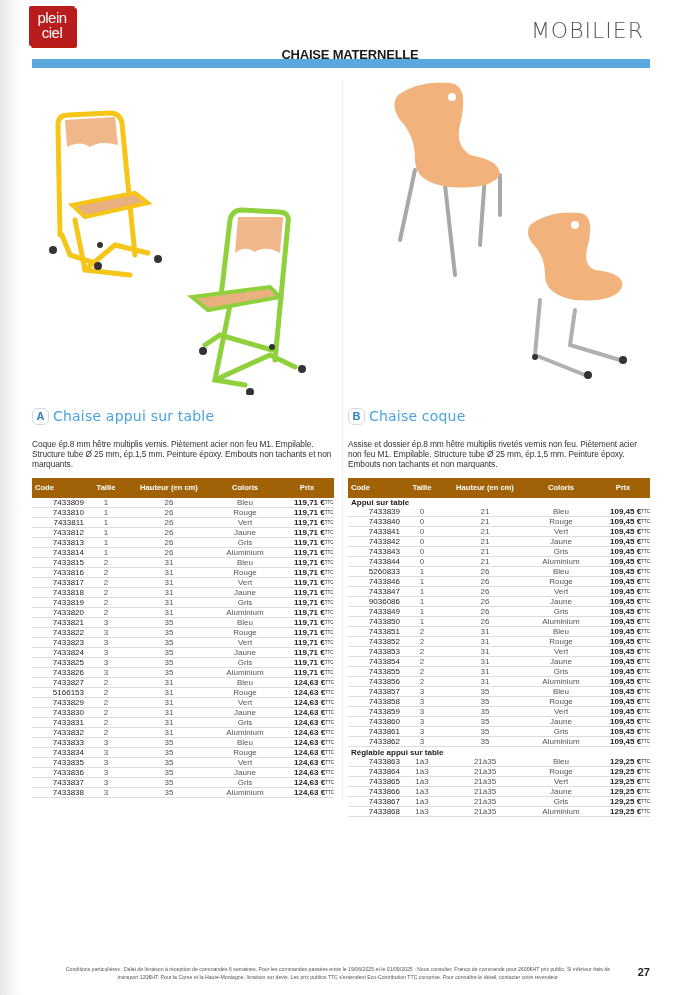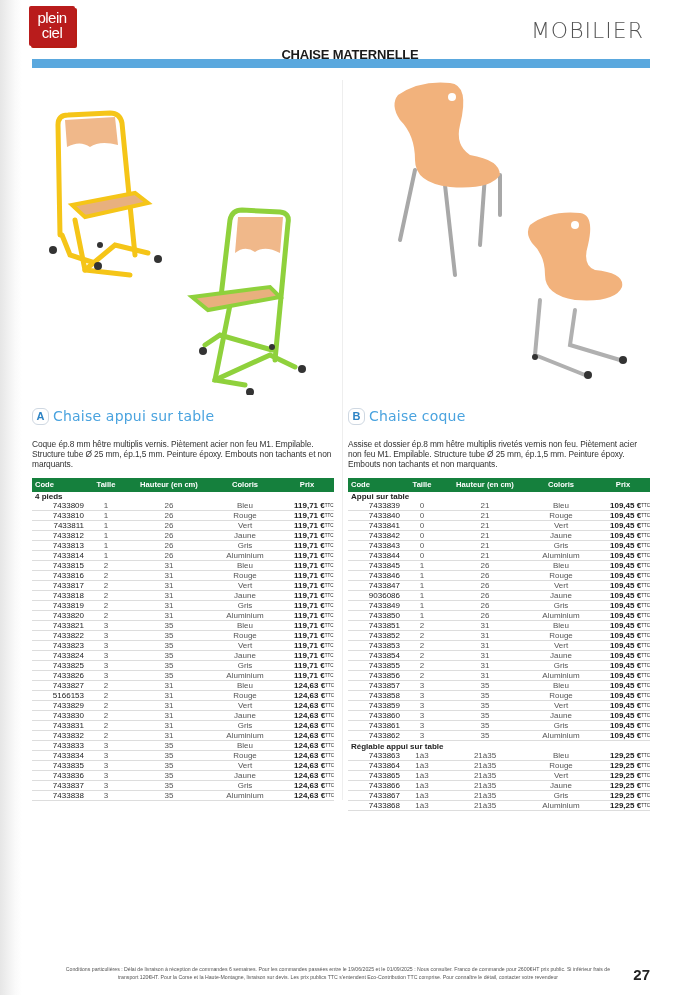--- a/index.html
+++ b/index.html
@@ -18,31 +18,31 @@
     font-size: 13px; font-weight: bold; color: #1a1a1a; letter-spacing: -0.2px; }
   .divider { position: absolute; left: 342px; top: 80px; width: 1px; height: 720px; background: #eee; }
   .img-area { position: absolute; }
   .section { position: absolute; width: 300px; }
   .sec-head { display: flex; align-items: center; gap: 4px; height: 20px; }
   .badge { width: 17px; height: 17px; border: 1px solid #cfd8e2; border-radius: 6px; display: flex;
     align-items: center; justify-content: center; font-size: 11px; font-weight: bold; color: #2d83c4; background:#fff; }
   .sec-title { font-size: 14px; color: #4aa3df; font-family: "DejaVu Sans", sans-serif; letter-spacing: 0.2px; }
   .sec-desc { font-size: 8.4px; line-height: 10.2px; color: #333; margin-top: 13px; font-family: "Liberation Sans", sans-serif; letter-spacing: -0.1px; }
   table { border-collapse: collapse; width: 100%; font-size: 8px; margin-top: 8px; }
-  thead th { background: #15803d; color: #fff; font-weight: bold; height: 14px; font-size: 7.6px; text-align: center; margin-top: 29px; }
+  thead th { background: #a16207; color: #fff; font-weight: bold; height: 20px; font-size: 7.6px; text-align: center; margin-top: 29px; }
   thead th:first-child { text-align: left; padding-left: 3px; }
   tbody td { height: 9.7px; line-height: 9px; border-bottom: 1px solid #ddd; color: #555; text-align: center; padding: 0; font-size: 8px; }
   tbody td.code { text-align: right; font-weight: normal; color: #222; padding-left: 3px; }
   tbody td.price { font-weight: bold; color: #222; text-align: left; padding-left: 14px; }
   tbody td.price sup { font-size: 4.5px; font-weight: normal; vertical-align: top; }
   tbody tr.group td { font-weight: bold; color: #222; text-align: left; padding-left: 3px; border-bottom: none; }
   .col-code { width: 52px; } .col-taille { width: 44px; } .col-h { width: 82px; } .col-c { width: 70px; }
   .footer { position: absolute; left: 60px; top: 966px; width: 556px; font-size: 5.2px; line-height: 7.5px;
     color: #555; text-align: center; }
-  .page-num { position: absolute; right: 50px; top: 966px; font-size: 15px; font-weight: bold; color: #222; }
+  .page-num { position: absolute; right: 50px; top: 966px; font-size: 11px; font-weight: bold; color: #222; }
 </style>
 </head>
 <body>
 
 <div class="page-shadow"></div>
 
 <div class="logo">
   <span>plein</span>
   <span>ciel</span>
 </div>
@@ -121,23 +121,20 @@
     <thead>
         <tr>
       <th class="col-code">Code</th>
       <th class="col-taille">Taille</th>
       <th class="col-h">Hauteur (en cm)</th>
       <th class="col-c">Coloris</th>
       <th>Prix</th>
     </tr>
       </thead>
     <tbody id="tbody-a">
-        <tr class="group">
-          <td colspan="5">4 pieds</td>
-        </tr>
         <tr>
           <td class="code">7433809</td>
           <td>1</td>
           <td>26</td>
           <td>Bleu</td>
           <td class="price"><span>119,71 €</span><sup>TTC</sup></td>
         </tr>
         <tr>
           <td class="code">7433810</td>
           <td>1</td>
@@ -401,21 +398,21 @@
           <td class="price"><span>109,45 €</span><sup>TTC</sup></td>
         </tr>
         <tr>
           <td class="code">7433844</td>
           <td>0</td>
           <td>21</td>
           <td>Aluminium</td>
           <td class="price"><span>109,45 €</span><sup>TTC</sup></td>
         </tr>
         <tr>
-          <td class="code">7433845</td>
+          <td class="code">5260833</td>
           <td>1</td>
           <td>26</td>
           <td>Bleu</td>
           <td class="price"><span>109,45 €</span><sup>TTC</sup></td>
         </tr>
         <tr>
           <td class="code">7433846</td>
           <td>1</td>
           <td>26</td>
           <td>Rouge</td>

